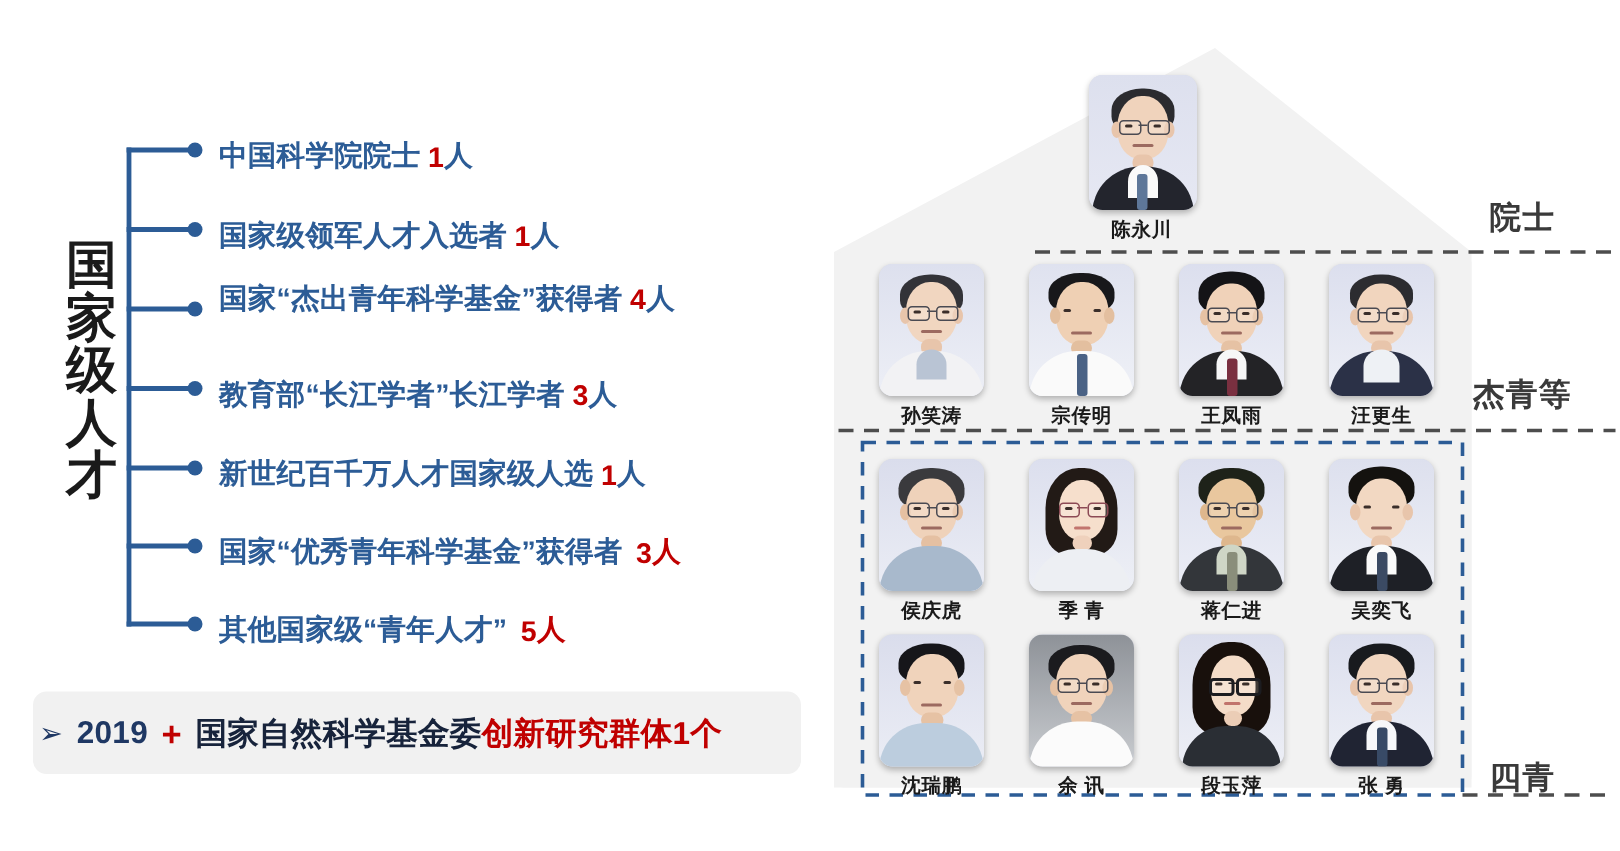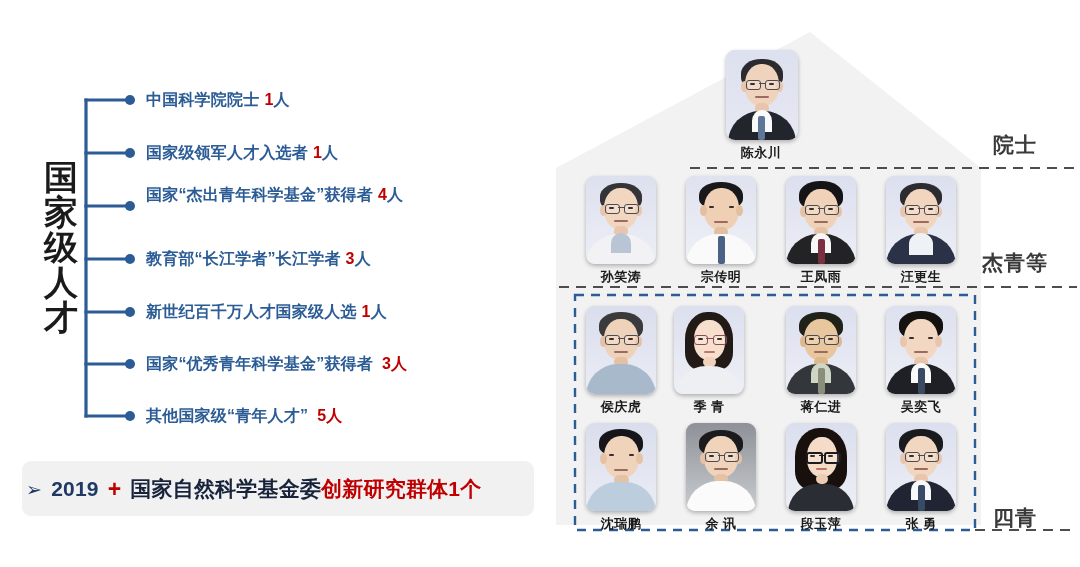--- a/index.html
+++ b/index.html
@@ -40,23 +40,23 @@
     position: absolute;
     left: 78px; top: 88px;
     width: 70px; height: 340px;
   }
 
   .tree-row {
     position: absolute;
     left: 146px;
     height: 34px;
     display: flex;
-    align-items: center;
+    align-items: flex-end;
     white-space: nowrap;
-    font-size: 16px;
+    font-size: 19px;
     font-weight: bold;
     color: #2C5C96;
     letter-spacing: 0.2px;
   }
   .tree-row .num {
     color: #C00000;
   }
   .tree-row .sp { display:inline-block; width:5px; }
 
   #badge-bar {
@@ -368,21 +368,21 @@
       <div class="f-bridge" style="left:32px; top:32px; width:6px;"></div>
       <div class="f-eye" style="left:23px; top:32px;"></div>
       <div class="f-eye" style="left:42px; top:32px;"></div>
       <div class="f-mouth" style="left:28px; top:45px; width:14px;"></div>
       <div class="f-neck" style="left:28px; top:51px; width:14px; height:10px; background:#E5C0A2;"></div>
       <div class="f-body" style="left:0px; top:58px; width:70px; height:32px; background:#A8B9CC;"></div>
     </div>
     <div class="p-name">侯庆虎</div>
   </div>
 
-  <div class="portrait-cell" style="left:129px; top:306px;">
+  <div class="portrait-cell" style="left:141px; top:306px;font-family:Liberation Serif, serif;">
     <div class="portrait">
       <div class="face-bg" style="background:linear-gradient(#DCDFEE,#EEF0F6);"></div>
       <div class="f-longhair" style="left:11px; top:6px;  width:48px; height:58px; background:#221A16;"></div>
       <div class="f-head" style="left:20px; top:14px; width:31px; height:40px; background:#F6DFCC;"></div>
       <div class="f-glass" style="left:20px; top:29px; width:12px; border-color:#8C4A55;"></div>
       <div class="f-glass" style="left:39px; top:29px; width:12px; border-color:#8C4A55;"></div>
       <div class="f-bridge" style="left:32px; top:32px; width:7px; background:#8C4A55;"></div>
       <div class="f-eye" style="left:24px; top:32px;"></div>
       <div class="f-eye" style="left:43px; top:32px;"></div>
       <div class="f-mouth" style="left:30px; top:45px; width:11px; background:#C2756E;"></div>

